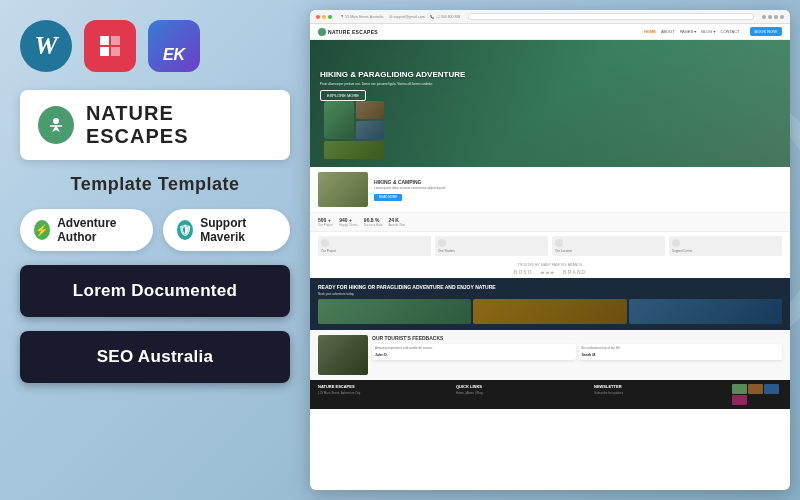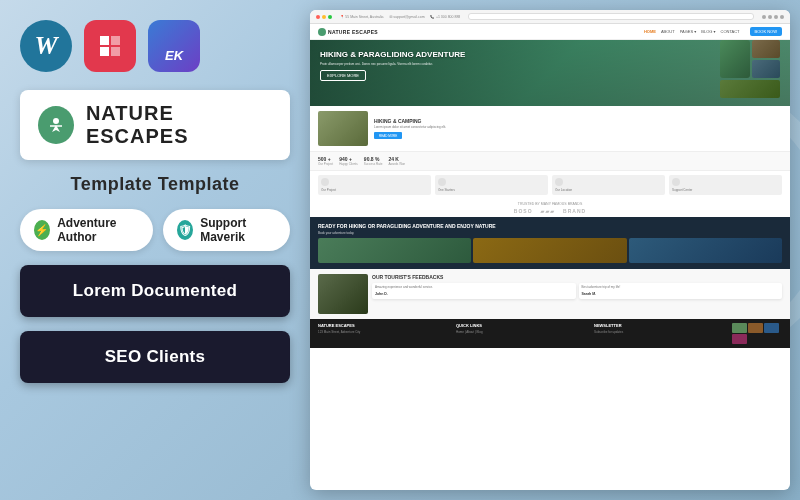--- a/index.html
+++ b/index.html
@@ -284,23 +284,24 @@
       font-size: 4px;
       padding: 2px 5px;
       border-radius: 2px;
       margin-left: 4px;
     }
 
     
     .site-hero {
       background: linear-gradient(rgba(0,0,0,0.3), rgba(0,0,0,0.4)),
                   linear-gradient(135deg, #2d6a4f, #52b788, #74c69d);
-      padding: 0 10px 8px;
-      color: white;
-      display: flex;
+      padding: 20px 10px 8px;
+      color: white;
+      display: flex;
+      flex-direction: column;
     }
 
     .hero-text-area {
       flex: 1;
     }
 
     .hero-title {
       font-size: 8px;
       font-weight: 900;
       color: white;
@@ -590,21 +591,21 @@
       </div>
       <div class="elementor-icon">
         <svg width="28" height="28" viewBox="0 0 28 28" fill="none">
           <rect width="9" height="9" x="4" y="4" fill="white"></rect>
           <rect width="9" height="9" x="4" y="15" fill="white"></rect>
           <rect width="9" height="9" x="15" y="4" fill="white" opacity="0.5"></rect>
           <rect width="9" height="9" x="15" y="15" fill="white" opacity="0.5"></rect>
         </svg>
       </div>
       <div class="king-icon">
-        <span style="font-size:13px; font-weight:900; font-style:italic;margin-top:18px;">EK</span>
+        <span style="font-size:16px; font-weight:900; font-style:italic;margin-top:18px;">EK</span>
       </div>
     </div>
 
     <div class="brand-box">
       <div class="brand-icon-circle">
         <svg width="22" height="22" viewBox="0 0 22 22" fill="white">
           <circle cx="11" cy="7" r="3" fill="white"></circle>
           <path d="M11 11 L7 18 L11 16 L15 18 Z" fill="white"></path>
           <path d="M5 12 L17 12" stroke="white" stroke-width="1.5"></path>
         </svg>
@@ -619,21 +620,21 @@
         <div class="badge-icon green">⚡</div>
         <span>Adventure Author</span>
       </div>
       <div class="badge-pill">
         <div class="badge-icon teal">🛡</div>
         <span>Support Maverik</span>
       </div>
     </div>
 
     <div class="feature-btn">Lorem Documented</div>
-    <div class="feature-btn">SEO Clients</div>
+    <div class="feature-btn">SEO Australia</div>
 
   </div>
 
   <div class="right-panel">
     <div class="website-preview">
 
       <div class="browser-bar">
         <div class="browser-dots">
           <div class="dot red"></div>
           <div class="dot yellow"></div>

